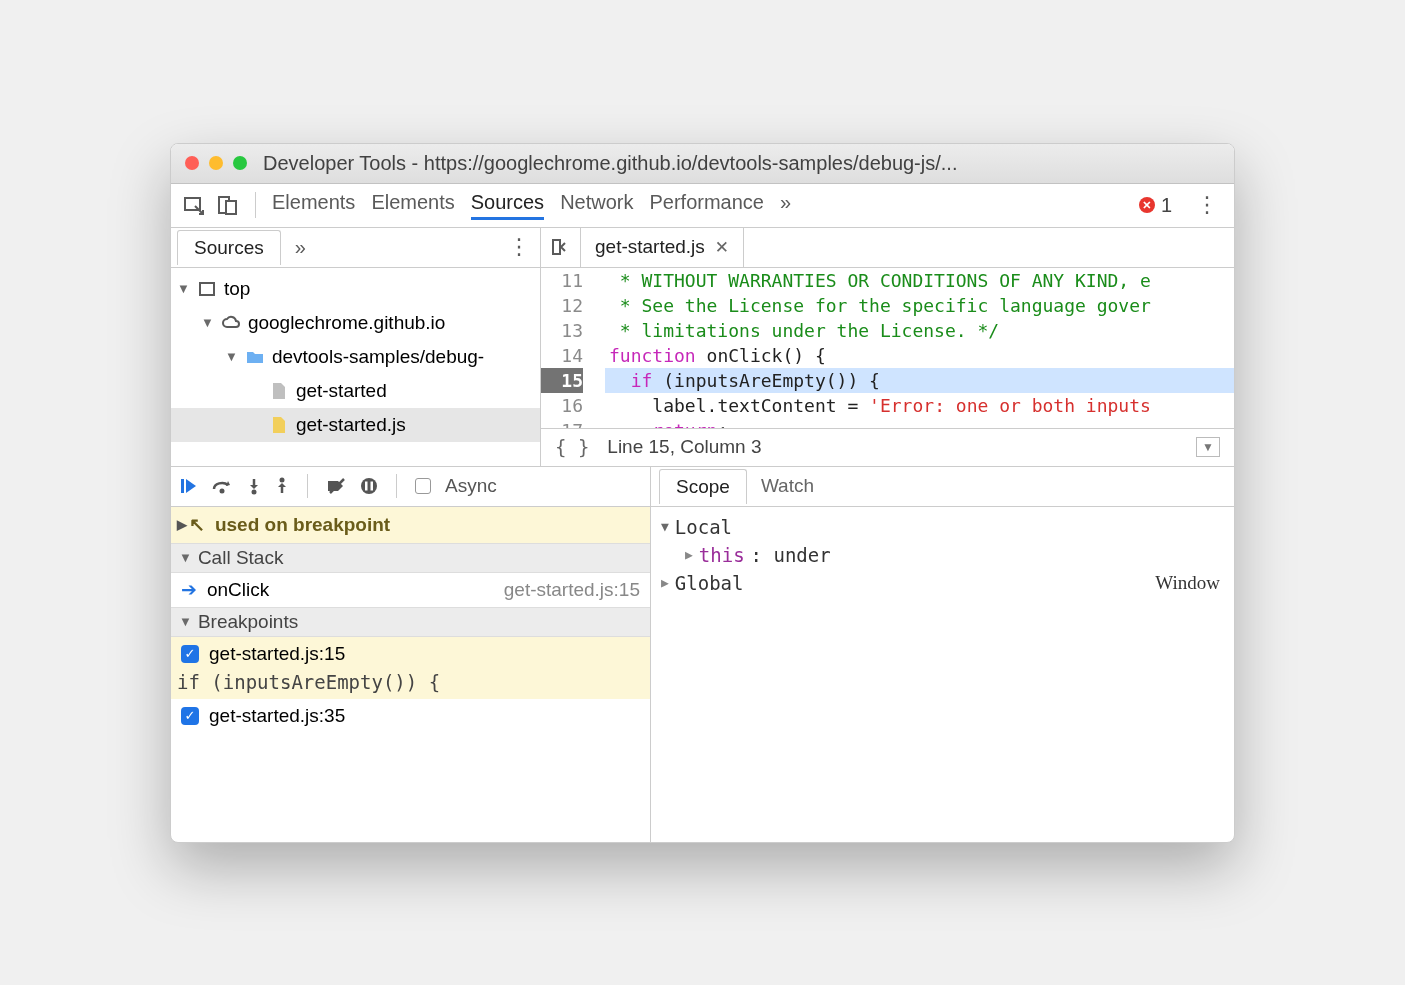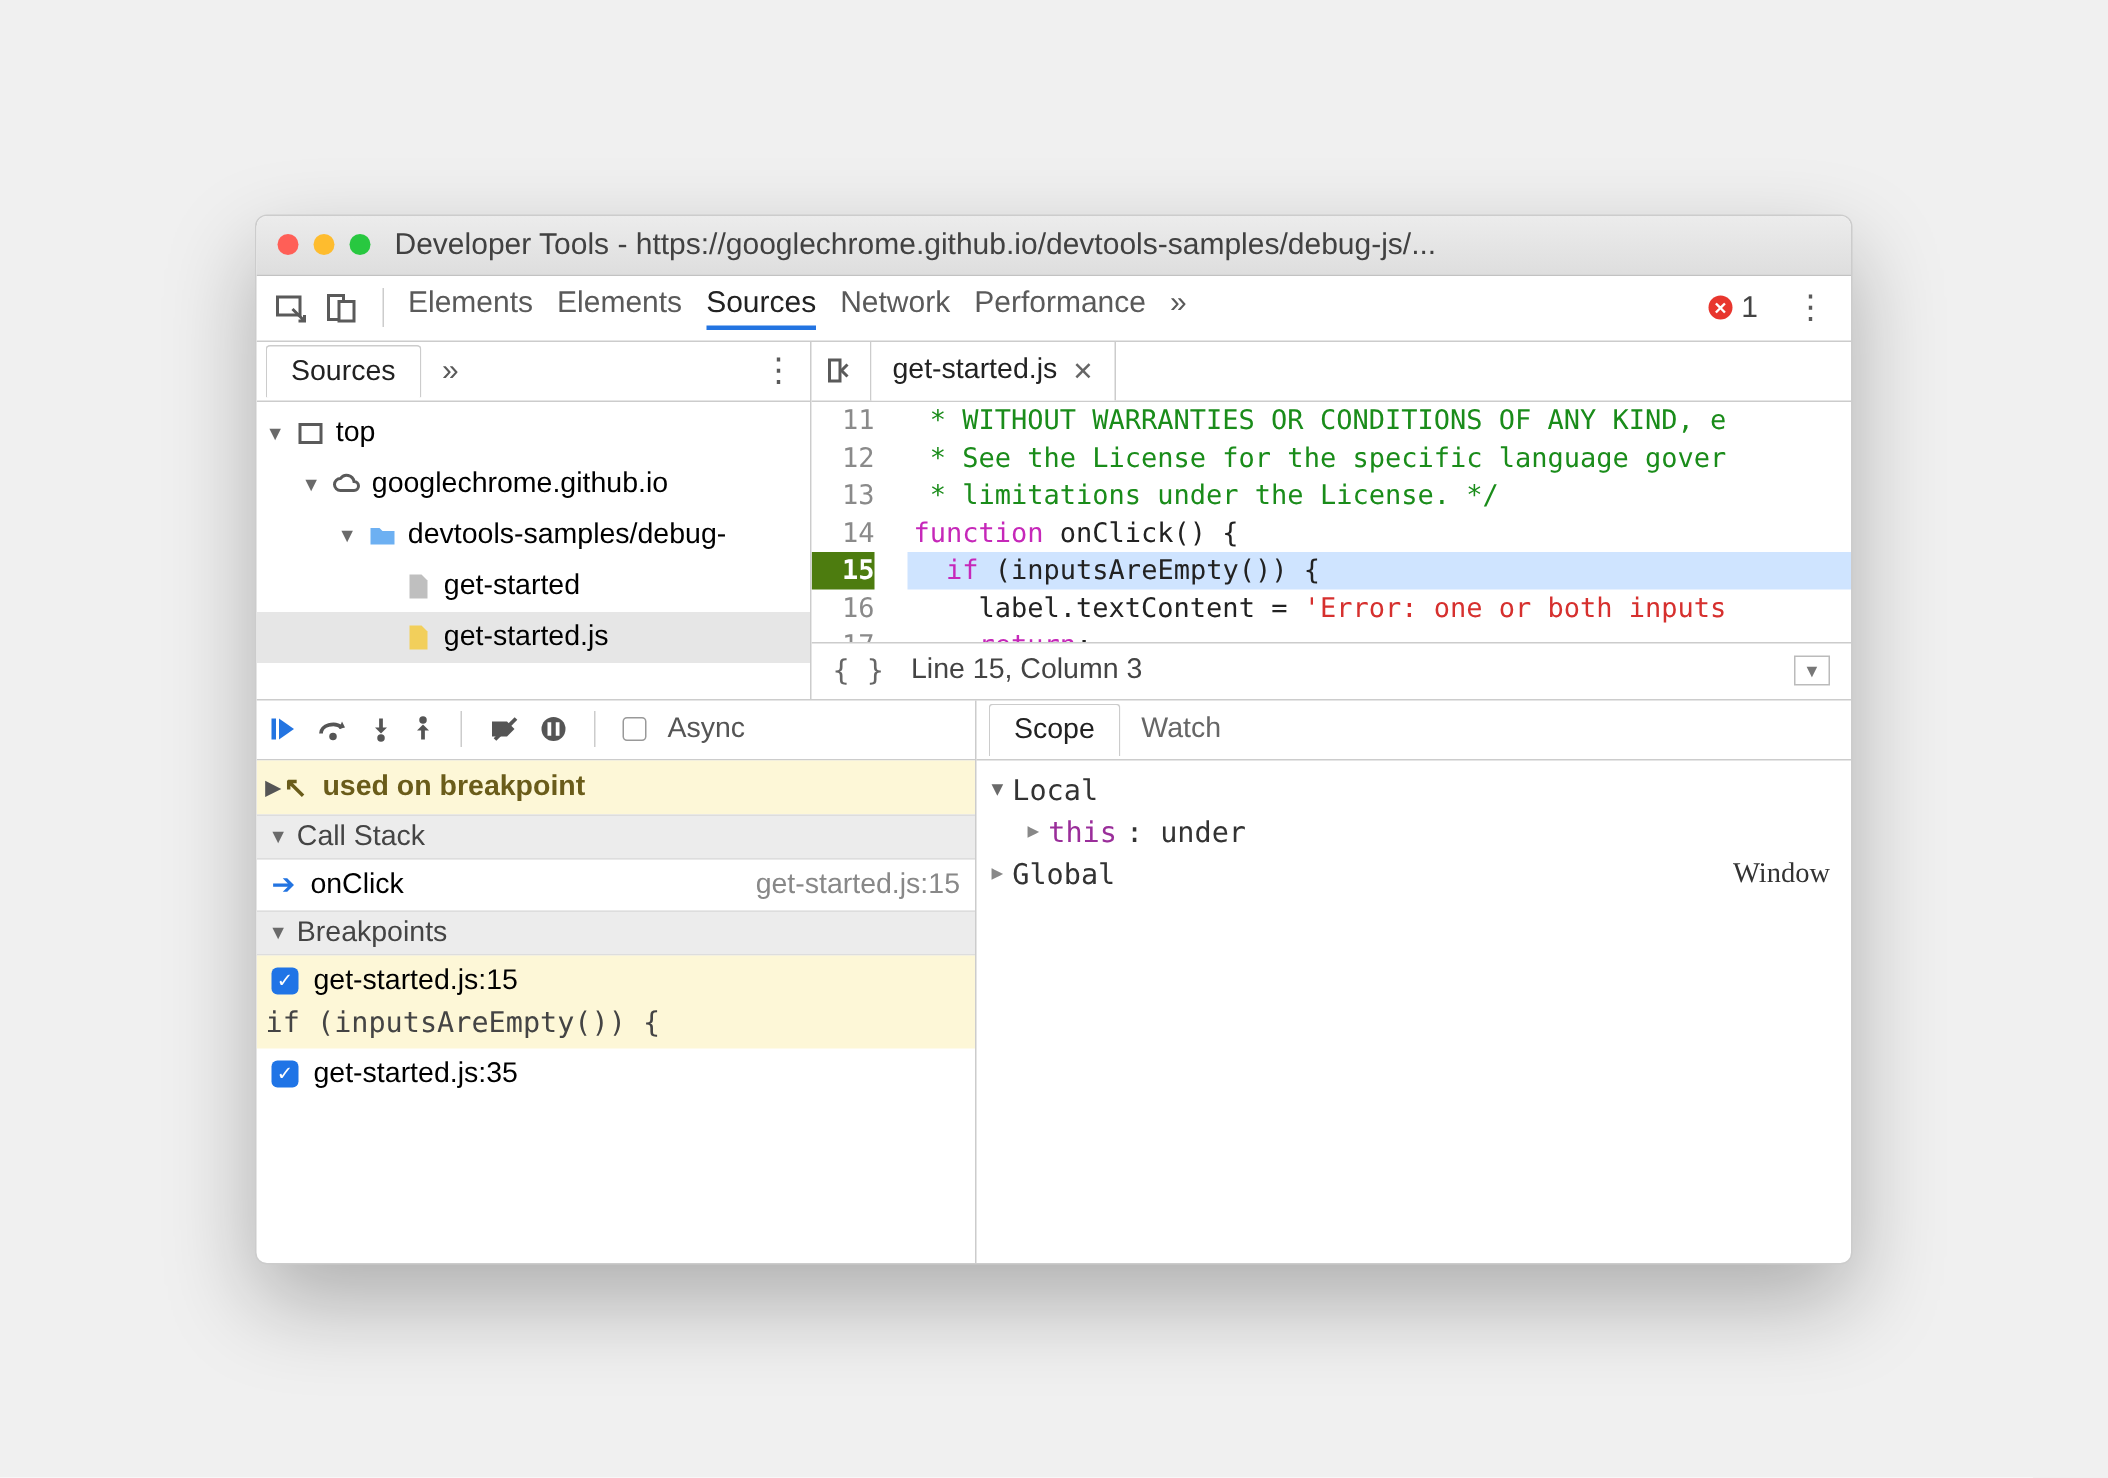--- a/index.html
+++ b/index.html
@@ -33,21 +33,21 @@
 .disc.blank { color:transparent; }
 .icn { width:22px; height:22px; display:flex; align-items:center; justify-content:center; }
 .right { flex:1; display:flex; flex-direction:column; overflow:hidden; }
 .edit-tabs { height:40px; display:flex; align-items:center; border-bottom:1px solid #ccc; }
 .navback { width:40px; display:flex; align-items:center; justify-content:center; border-right:1px solid #ccc; height:100%; cursor:pointer; }
 .filetab { display:flex; align-items:center; gap:10px; padding:0 14px; height:100%; border-right:1px solid #ccc; background:#fff; color:#222; font-size:19px; cursor:pointer; }
 .filetab .x { font-size:17px; color:#666; cursor:pointer; }
 .code { flex:1; display:flex; overflow:hidden; font-family: Menlo, Consolas, monospace; font-size:18px; line-height:25px; }
 .gutter { width:50px; text-align:right; padding-right:8px; color:#8a8a8a; background:#fff; }
 .gutter .ln { height:25px; }
-.gutter .ln.hl { background:#4d7c0f; color:#fff; font-weight:bold; }
+.gutter .ln.hl { background:#737373; color:#fff; font-weight:bold; }
 .codebody { flex:1; white-space:pre; overflow:hidden; }
 .codebody .cl { height:25px; padding-left:4px;margin-left:14px; }
 .codebody .cl.hl { background:#cfe4ff; }
 .c-comment { color:#1a8c1a; } .c-kw { color:#c628b9; } .c-str { color:#d6302e; } .c-text { color:#222; }
 .statusline { height:38px; border-top:1px solid #ccc; display:flex; align-items:center; padding:0 14px; font-size:19px; color:#444; gap:18px; }
 .statusline .pretty { font-family:Menlo,monospace; color:#666; cursor:pointer; }
 .statusline .expbtn { margin-left:auto; width:24px; height:20px; border:1px solid #bbb; display:flex; align-items:center; justify-content:center; font-size:12px; color:#777; cursor:pointer; }
 .bottom { height:376px; border-top:1px solid #ccc; display:flex; }
 .bleft { width:480px; border-right:1px solid #ccc; display:flex; flex-direction:column; font-size:19px; overflow:hidden; }
 .dbgbar { height:40px; display:flex; align-items:center; gap:14px; padding:0 8px; border-bottom:1px solid #ccc; color:#555; }

